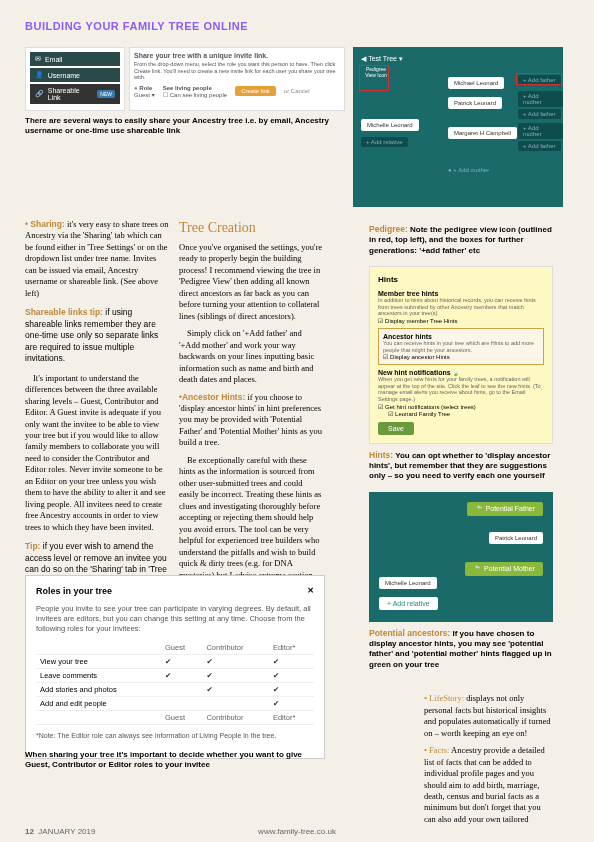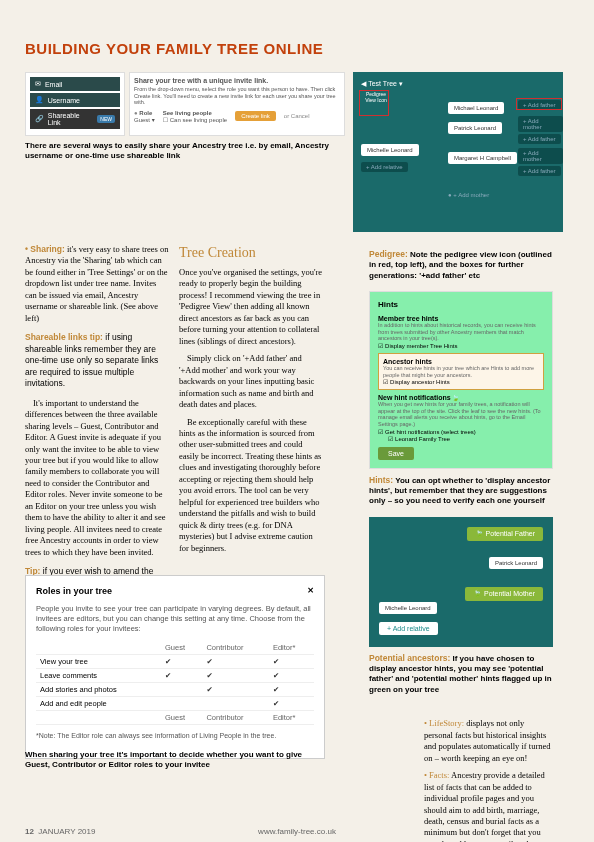--- a/index.html
+++ b/index.html
@@ -1,18 +1,18 @@
 <!DOCTYPE html>
 <html><head>
 <meta charset="utf-8">
 <style>
 * { margin: 0; padding: 0; box-sizing: border-box; }
 body { font-family: Georgia, serif; font-size: 10px; background: #f4f0e8; width: 594px; height: 842px; position: relative; }
 .page { padding: 20px 25px; }
-.header { color: #c2410c; font-family: Arial, sans-serif; font-weight: bold; font-size: 15px; letter-spacing: 0.5px; margin-bottom: 15px; margin-top: 20px; }
+.header { color: #8b5cf6; font-family: Arial, sans-serif; font-weight: bold; font-size: 11px; letter-spacing: 0.5px; margin-bottom: 15px; }
 .topsection { display: flex; gap: 8px; }
 .share-panel { width: 100px; background: #fff; border: 1px solid #ddd; padding: 4px; font-family: Arial, sans-serif; font-size: 7px; }
 .share-row { background: #2a4a4a; color: #fff; padding: 3px 5px; margin-bottom: 2px; display: flex; align-items: center; gap: 4px; }
 .share-row.new { background: #333; }
 .share-panel-right { flex: 1; font-family: Arial, sans-serif; font-size: 6px; color: #555; background: #fff; border: 1px solid #ddd; padding: 4px; }
 .create-link { background: #e5a038; color: #fff; padding: 2px 6px; border-radius: 2px; font-size: 6px; display: inline-block; }
 .caption { font-family: Arial, sans-serif; font-weight: bold; font-size: 8px; margin-top: 5px; line-height: 1.3; }
 .pedigree-panel { width: 210px; height: 160px; background: #1a6a6a; position: relative; padding: 8px; }
 .ped-node { background: #fff; color: #333; font-family: Arial, sans-serif; font-size: 6px; padding: 3px 6px; position: absolute; border-radius: 2px; white-space: nowrap; }
 .ped-add { background: #0d4d4d; color: #8ab; font-family: Arial, sans-serif; font-size: 6px; padding: 2px 5px; position: absolute; border-radius: 2px; }
@@ -24,21 +24,21 @@
 .italic-head { color: #c08838; font-family: 'Brush Script MT', cursive; font-size: 14px; margin-bottom: 4px; }
 .sans-block { font-family: Arial, sans-serif; font-size: 8.5px; line-height: 1.35; margin: 8px 0; }
 .roles-box { background: #fff; border: 1px solid #ccc; padding: 10px; margin-top: 10px; font-family: Arial, sans-serif; font-size: 8px; width: 300px; }
 .roles-box h4 { font-size: 9px; font-weight: bold; margin-bottom: 8px; }
 .roles-box p { font-size: 7.5px; color: #555; margin-bottom: 8px; line-height: 1.3; }
 .roles-table { width: 100%; border-collapse: collapse; }
 .roles-table th, .roles-table td { text-align: left; padding: 2px 4px; font-size: 7.5px; border-bottom: 1px solid #eee; }
 .roles-table th { color: #666; font-weight: normal; }
 .check { color: #333; }
 .close-x { float: right; font-weight: bold; cursor: pointer; }
-.hints-panel { background: #86efac; border: 1px solid #ddd; padding: 8px; font-family: Arial, sans-serif; font-size: 6px; margin-top: 10px; }
+.hints-panel { background: #fef9c3; border: 1px solid #ddd; padding: 8px; font-family: Arial, sans-serif; font-size: 6px; margin-top: 10px; }
 .hints-panel h5 { font-size: 8px; font-weight: bold; margin-bottom: 4px; }
 .hints-panel .sub { font-weight: bold; font-size: 7px; margin-top: 6px; }
 .hints-panel .box { border: 1px solid #d0a040; background: #fdf5e8; padding: 4px; margin: 4px 0; font-size: 6px; }
 .save-btn { background: #6a9a3a; color: #fff; padding: 3px 10px; border-radius: 2px; display: inline-block; font-size: 7px; margin-top: 5px; }
 .ancestor-panel { background: #1a6a6a; padding: 8px; position: relative; height: 130px; margin-top: 10px; }
 .potential { background: #8ab83a; color: #fff; font-family: Arial, sans-serif; font-size: 7px; padding: 3px 8px; border-radius: 2px; position: absolute; white-space: nowrap; }
 .add-rel { background: #fff; color: #1a8a8a; font-family: Arial, sans-serif; font-size: 7px; padding: 3px 8px; position: absolute; border-radius: 2px; }
 .footer { position: absolute; bottom: 15px; width: 100%; font-family: Arial, sans-serif; font-size: 8px; color: #666; }
 .footer .pn { position: absolute; left: 25px; }
 .footer .url { position: absolute; left: 50%; transform: translateX(-50%); }
@@ -110,20 +110,21 @@
       <p><span class="orange">• Sharing:</span> <span>it's very easy to share trees on Ancestry via the 'Sharing' tab which can be found either in 'Tree Settings' or on the dropdown list under tree name. Invites can be issued via email, Ancestry username or shareable link. (See above left)</span></p>
       <div class="sans-block"><span class="orange">Shareable links tip:</span> <span>if using shareable links remember they are one-time use only so separate links are required to issue multiple invitations.</span></div>
       <p style="text-indent:8px;">It's important to understand the differences between the three available sharing levels – Guest, Contributor and Editor. A Guest invite is adequate if you only want the invitee to be able to view your tree but if you would like to allow family members to collaborate you will need to consider the Contributor and Editor roles. Never invite someone to be an Editor on your tree unless you wish them to have the ability to alter it and see living people. All invitees need to create free Ancestry accounts in order to view trees to which they have been invited.</p>
       <div class="sans-block"><span class="orange">Tip:</span> <span>if you ever wish to amend the access level or remove an invitee you can do so on the 'Sharing' tab in 'Tree Settings'.</span></div>
     </div>
 
     <div class="col">
       <div class="italic-head">Tree Creation</div>
       <p>Once you've organised the settings, you're ready to properly begin the building process! I recommend viewing the tree in 'Pedigree View' then adding all known direct ancestors as far back as you can before turning your attention to collateral lines (siblings of direct ancestors).</p>
       <p style="text-indent:8px;">Simply click on '+Add father' and '+Add mother' and work your way backwards on your lines inputting basic information such as name and birth and death dates and places.</p>
+      <p><span class="orange">•Ancestor Hints:</span> <span>if you choose to 'display ancestor hints' in hint preferences you may be provided with 'Potential Father' and 'Potential Mother' hints as you build a tree.</span></p>
       <p style="text-indent:8px;">Be exceptionally careful with these hints as the information is sourced from other user-submitted trees and could easily be incorrect. Treating these hints as clues and investigating thoroughly before accepting or rejecting them should help you avoid errors. The tool can be very helpful for experienced tree builders who understand the pitfalls and wish to build quick &amp; dirty trees (e.g. for DNA mysteries) but I advise extreme caution for beginners.</p>
     </div>
 
     <div class="col-right">
       <div class="caption"><span class="orange">Pedigree:</span> <span>Note the pedigree view icon (outlined in red, top left), and the boxes for further generations: '+add father' etc</span></div>
 
       <div class="hints-panel">
         <h5>Hints</h5>
         <div class="sub">Member tree hints</div>
         <div style="font-size:5.5px;color:#666;line-height:1.2;">In addition to hints about historical records, you can receive hints from trees submitted by other Ancestry members that match ancestors in your tree(s).</div>

